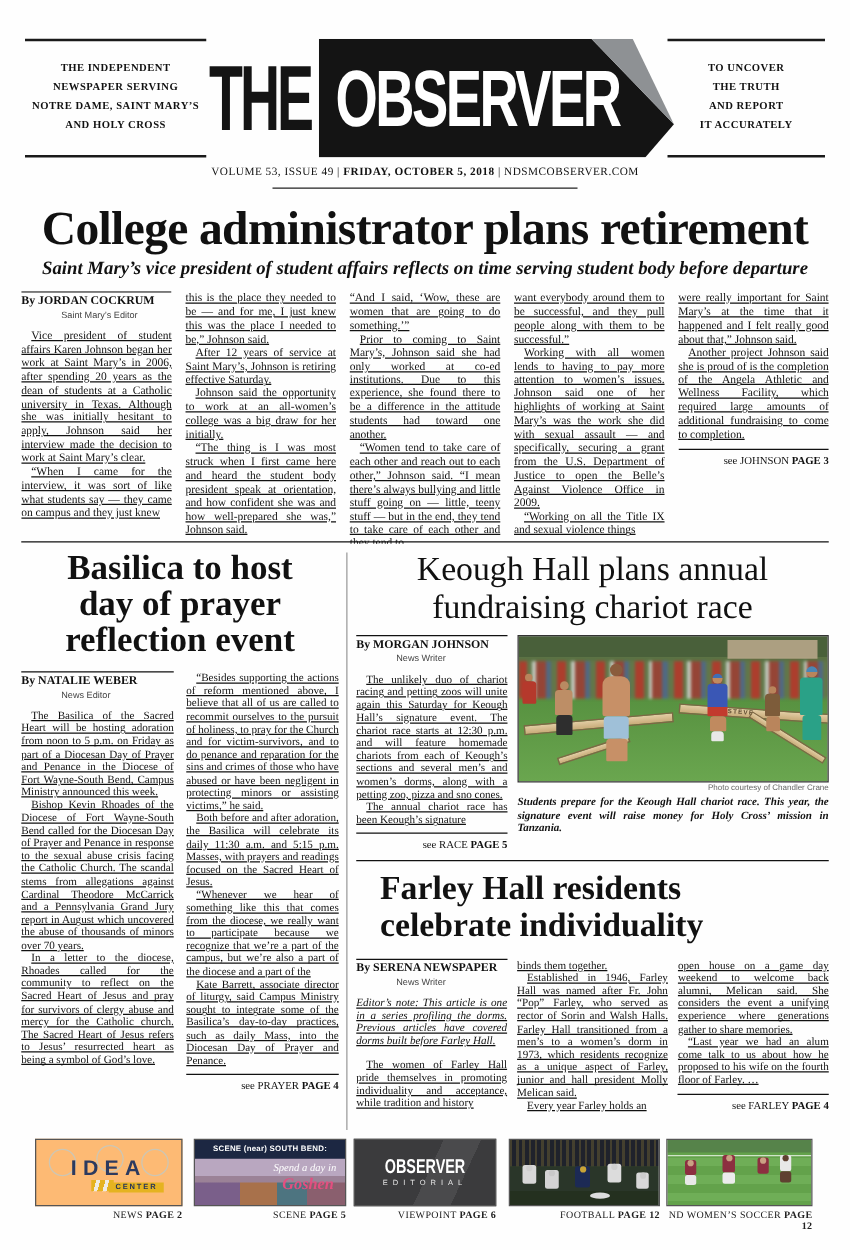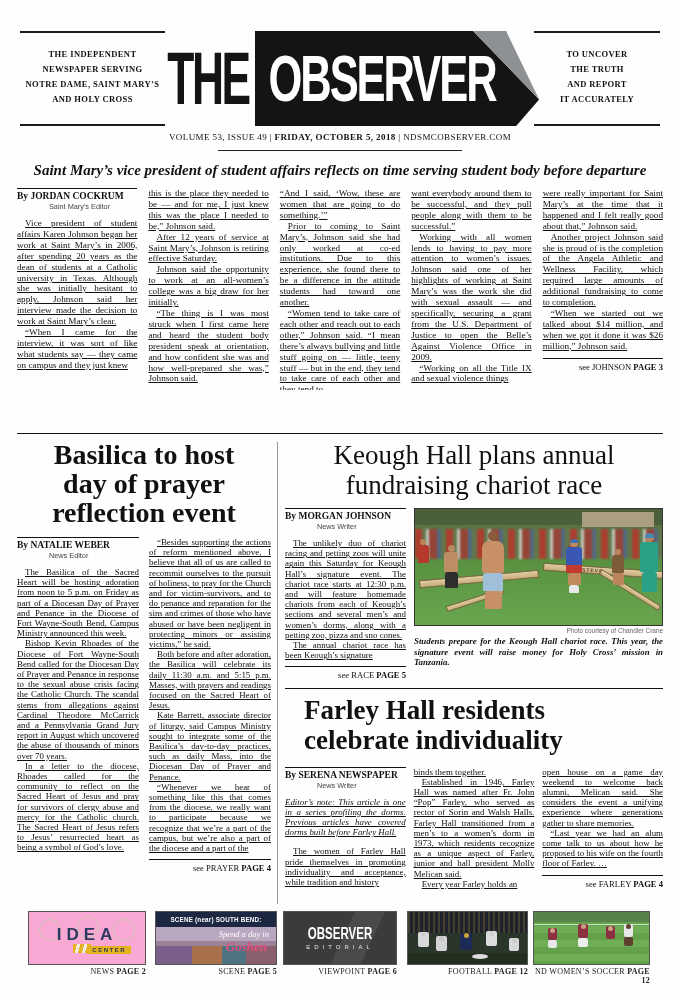--- a/index.html
+++ b/index.html
@@ -89,21 +89,21 @@
   .fh{border-radius:50%;margin:0 auto;}
   .ft,.fl{margin:0 auto;border-radius:3px 3px 1px 1px;}
 
   
   .teasers{position:absolute;left:0;top:911px;width:680px;height:80px;}
   .teaser{position:absolute;top:0;}
   .t-art{position:relative;height:54px;border:1px solid #555;box-sizing:border-box;overflow:hidden;}
   .t-cap{margin-top:2px;text-align:right;font-size:8px;letter-spacing:.3px;color:#222;}
   .t-cap .pg{font-weight:bold;}
 
-  .art-idea{background:#f9a8d4;}
+  .art-idea{background:#fdba74;}
   .bulb{position:absolute;border:1px solid #cdc6b4;border-radius:50%;width:20px;height:20px;top:7px;}
   .idea-title{position:absolute;top:13px;left:0;width:100%;text-align:center;
               font-family:"Liberation Sans",sans-serif;font-weight:bold;font-size:17px;
               letter-spacing:5px;color:#2c3a5f;}
   .idea-stripes{position:absolute;right:54px;bottom:11px;width:18px;height:9px;
                 background:repeating-linear-gradient(105deg,#e5b320 0 4px,#efece3 4px 7px);}
   .idea-badge{position:absolute;right:14px;bottom:10px;background:#e5b320;color:#27355a;
               font-family:"Liberation Sans",sans-serif;font-weight:bold;font-size:6px;
               letter-spacing:1.5px;padding:1px 5px;}
 
@@ -160,20 +160,21 @@
         <div>AND REPORT</div>
         <div>IT ACCURATELY</div>
       </div>
     <div class="dateline">
       <span>VOLUME 53, ISSUE 49 | </span><span class="dl-b">FRIDAY, OCTOBER 5, 2018</span><span> | NDSMCOBSERVER.COM</span>
     </div>
     <div class="dateline-rule"></div>
   </header>
 
   <section class="lead">
+    <h1 class="lead-headline">College administrator plans retirement</h1>
     <div class="lead-subhead">Saint Mary’s vice president of student affairs reflects on time serving student body before departure</div>
     <div class="lead-cols copy">
       <div class="col">
         <div class="byline">
           <span class="by">By JORDAN COCKRUM</span>
           <span class="role">Saint Mary’s Editor</span>
         </div>
         <div>
             <p>Vice president of student affairs Karen Johnson began her work at Saint Mary’s in 2006, after spending 20 years as the dean of students at a Catholic university in Texas. Although she was initially hesitant to apply, Johnson said her interview made the decision to work at Saint Mary’s clear.</p>
             <p>“When I came for the interview, it was sort of like what students say — they came on campus and they just knew</p>
@@ -192,21 +193,20 @@
         </div>
       <div class="col">
           <p class="cont">want everybody around them to be successful, and they pull people along with them to be successful.”</p>
           <p>Working with all women lends to having to pay more attention to women’s issues. Johnson said one of her highlights of working at Saint Mary’s was the work she did with sexual assault — and specifically, securing a grant from the U.S. Department of Justice to open the Belle’s Against Violence Office in 2009.</p>
           <p>“Working on all the Title IX and sexual violence things</p>
         </div>
       <div class="col">
         <div>
             <p class="cont">were really important for Saint Mary’s at the time that it happened and I felt really good about that,” Johnson said.</p>
             <p>Another project Johnson said she is proud of is the completion of the Angela Athletic and Wellness Facility, which required large amounts of additional fundraising to come to completion.</p>
-            <p>“When we started out we talked about $14 million, and when we got it done it was $26 million,” Johnson said.</p>
           </div>
         <div class="jump">
           <span>see JOHNSON </span><span class="pg">PAGE 3</span>
         </div>
       </div>
     </div>
   </section>
 
   <section class="middle">
     <div class="vdiv"></div>
@@ -222,22 +222,22 @@
           <div>
               <p>The Basilica of the Sacred Heart will be hosting adoration from noon to 5 p.m. on Friday as part of a Diocesan Day of Prayer and Penance in the Diocese of Fort Wayne-South Bend, Campus Ministry announced this week.</p>
               <p>Bishop Kevin Rhoades of the Diocese of Fort Wayne-South Bend called for the Diocesan Day of Prayer and Penance in response to the sexual abuse crisis facing the Catholic Church. The scandal stems from allegations against Cardinal Theodore McCarrick and a Pennsylvania Grand Jury report in August which uncovered the abuse of thousands of minors over 70 years.</p>
               <p>In a letter to the diocese, Rhoades called for the community to reflect on the Sacred Heart of Jesus and pray for survivors of clergy abuse and mercy for the Catholic church. The Sacred Heart of Jesus refers to Jesus’ resurrected heart as being a symbol of God’s love.</p>
             </div>
         </div>
         <div class="col">
           <div>
               <p>“Besides supporting the actions of reform mentioned above, I believe that all of us are called to recommit ourselves to the pursuit of holiness, to pray for the Church and for victim-survivors, and to do penance and reparation for the sins and crimes of those who have abused or have been negligent in protecting minors or assisting victims,” he said.</p>
               <p>Both before and after adoration, the Basilica will celebrate its daily 11:30 a.m. and 5:15 p.m. Masses, with prayers and readings focused on the Sacred Heart of Jesus.</p>
+              <p>“Whenever we hear of something like this that comes from the diocese, we really want to participate because we recognize that we’re a part of the campus, but we’re also a part of the diocese and a part of the</p>
               <p>Kate Barrett, associate director of liturgy, said Campus Ministry sought to integrate some of the Basilica’s day-to-day practices, such as daily Mass, into the Diocesan Day of Prayer and Penance.</p>
-              <p>“Whenever we hear of something like this that comes from the diocese, we really want to participate because we recognize that we’re a part of the campus, but we’re also a part of the diocese and a part of the</p>
             </div>
           <div class="jump">
             <span>see PRAYER </span><span class="pg">PAGE 4</span>
           </div>
         </div>
       </div>
     </article>
 
     <div class="right-sec">
       <h2 class="h-keough">Keough Hall plans annual fundraising chariot race</h2>

